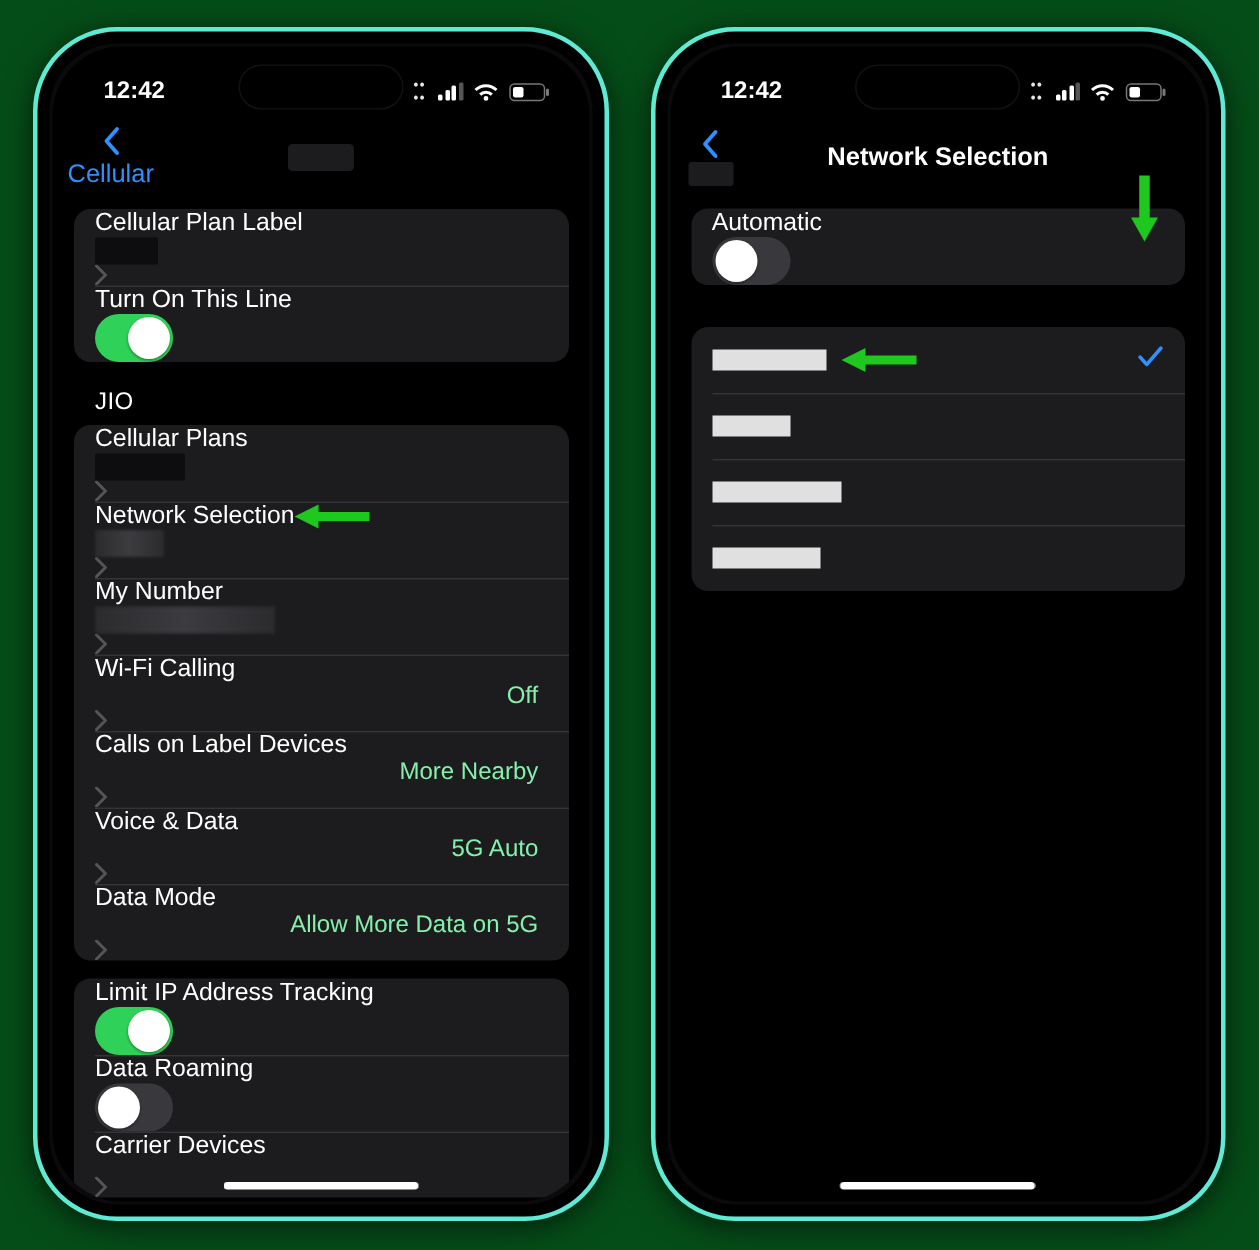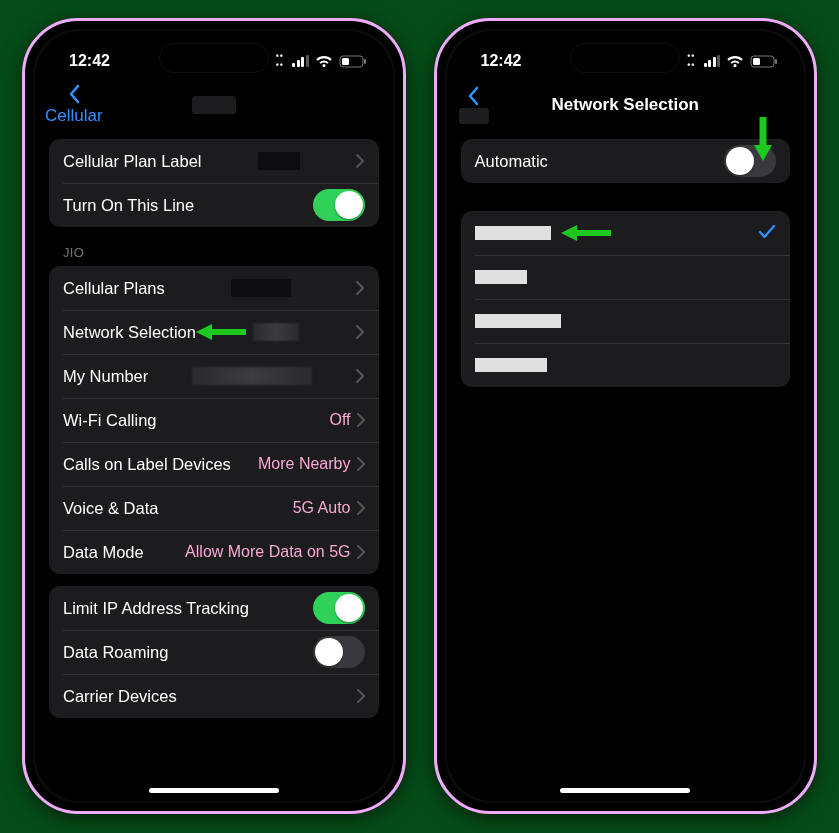--- a/index.html
+++ b/index.html
@@ -8,21 +8,21 @@
       width:839px; height:833px;
       font-family: -apple-system, "SF Pro Text", "Helvetica Neue", Arial, sans-serif;
       display:flex; gap:28px;
       padding:18px 22px;
       color:#fff;
     }
     .phone {
       width:384px; height:796px;
       background:#0a0a0c;
       border-radius:56px;
-      border:3px solid #f0abfc;
+      border:3px solid #5eead4;
       box-shadow: inset 0 0 0 8px #000, 0 4px 20px rgba(0,0,0,0.6);
       padding:10px;
       position:relative;
       overflow:hidden;
     }
     .screen {
       width:100%; height:100%;
       background:#000;
       border-radius:46px;
       overflow:hidden;
@@ -47,29 +47,29 @@
     .wifi-icon svg, .battery-icon svg { display:block; }
     .nav {
       height:40px; display:flex; align-items:center; padding:0 10px; position:relative;
     }
     .back { display:flex; align-items:center; gap:2px; color:#2f91ff; font-size:17px;flex-direction:column;}
     .back svg { width:14px; height:20px; }
     .nav-title { position:absolute; left:0; right:0; text-align:center; font-size:17px; font-weight:600; color:#fff; pointer-events:none;}
     .redact-nav { position:absolute; left:50%; transform:translateX(-50%); width:44px; height:18px; background:#1c1c1e; border-radius:3px; filter:blur(.3px);}
     .content { flex:1; overflow-y:auto; padding:0 14px 20px;}
     .group { margin-top:14px; background:#1c1c1e; border-radius:11px; overflow:hidden;}
-    .group-header { font-size:13px; color:#737373; text-transform:uppercase; padding:18px 14px 6px; letter-spacing:.3px;}
+    .group-header { font-size:16px; color:#ffffff; text-transform:uppercase; padding:18px 14px 6px; letter-spacing:.3px;}
     .row {
-      min-height:44px; display:flex; align-items:center; justify-content:space-between;
-      padding:0 14px; font-size:16.5px; color:#fff; position:relative;
+      min-height:44px; display:flex; justify-content:space-between;
+      padding:0 14px; font-size:16.5px; color:#fff; position:relative;flex-direction:column;
     }
     .row + .row::before {
       content:""; position:absolute; left:14px; right:0; top:0; height:1px; background:#333338;
     }
-    .row-val { color:#f9a8d4; font-size:16px; margin-left:auto; padding-right:6px;}
+    .row-val { color:#86efac; font-size:16px; margin-left:auto; padding-right:6px;}
     .chev { color:#555; font-size:22px; line-height:1;}
     .chev svg { width:8px; height:14px; display:block;}
     .toggle { width:52px; height:32px; border-radius:16px; position:relative; transition:.2s;}
     .toggle.on { background:#30d158;}
     .toggle.off { background:#39393d;}
     .toggle .knob { position:absolute; top:2px; width:28px; height:28px; border-radius:50%; background:#fff; box-shadow:0 1px 2px rgba(0,0,0,.4);}
     .toggle.on .knob { right:2px;}
     .toggle.off .knob { left:2px;}
     .home-ind { width:130px; height:5px; background:#fff; border-radius:3px; position:absolute; bottom:8px; left:50%; transform:translateX(-50%);}
     .redact { background:#3a3a3c; height:16px; border-radius:1px;}

